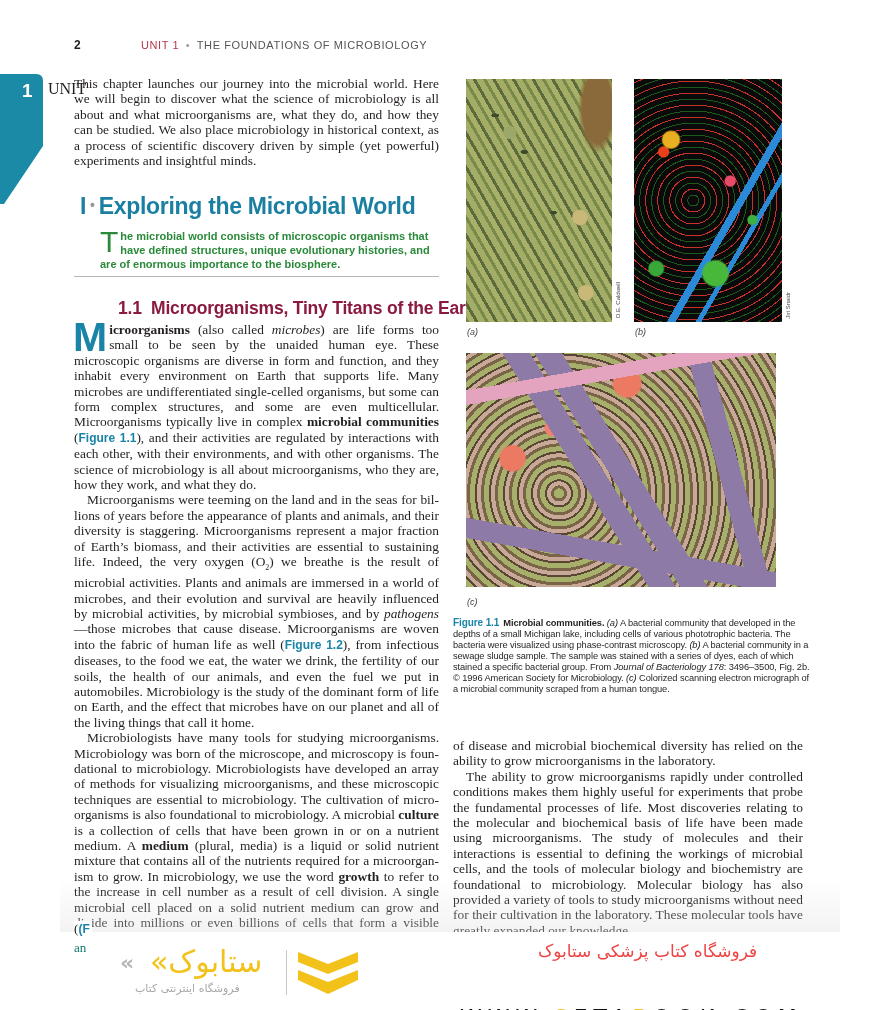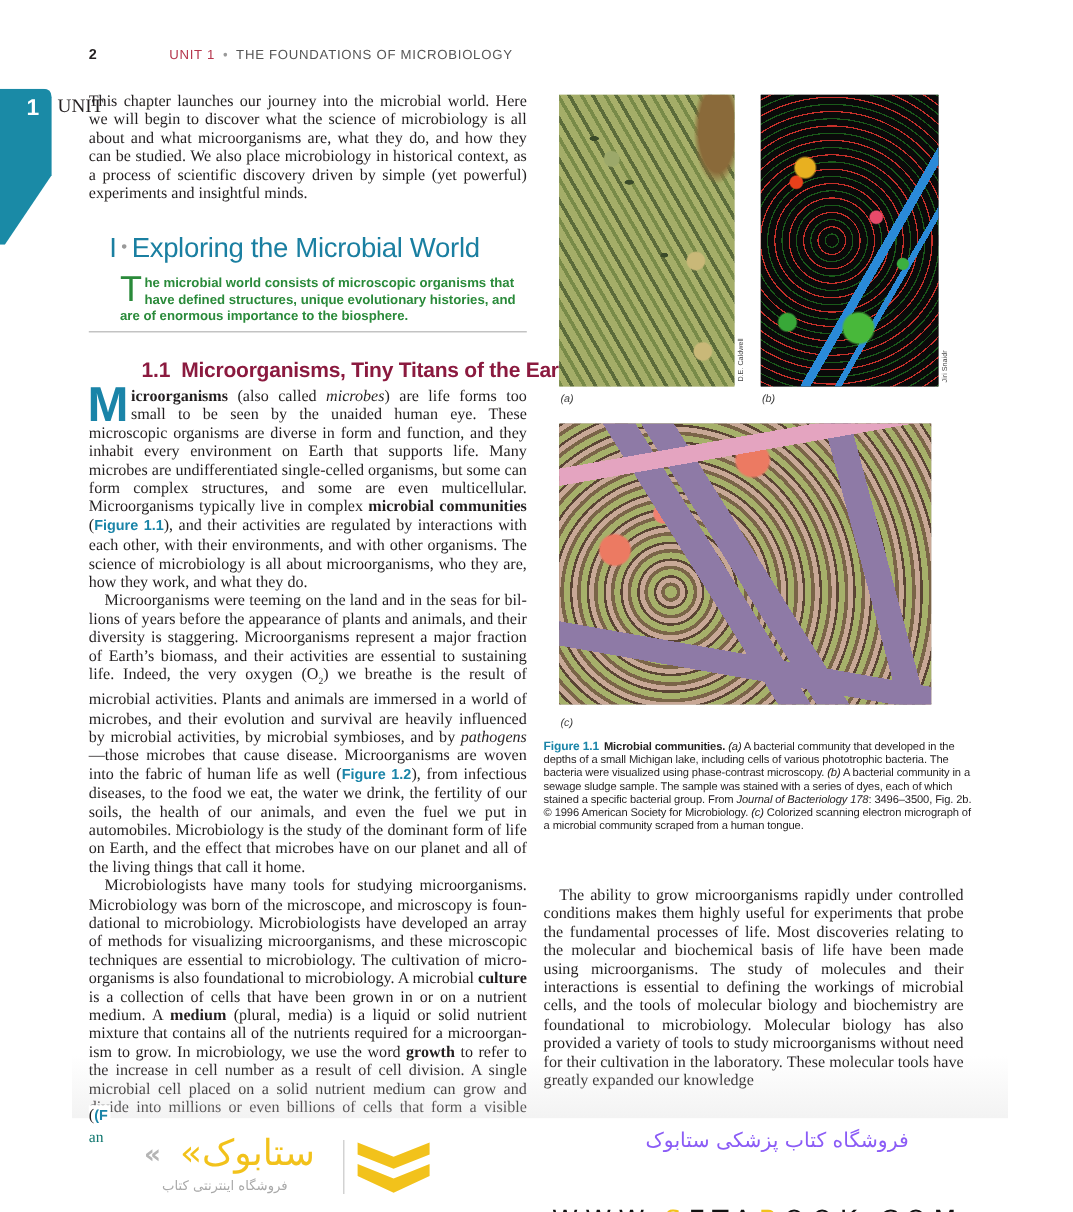--- a/index.html
+++ b/index.html
@@ -18,21 +18,21 @@
     .col-left { position: absolute; left: 74px; width: 365px; }
     .body-text { font-size: 13.4px; line-height: 15.4px; text-align: justify; hyphens: manual; }
     .body-text p { text-indent: 13px; }
     .body-text p.noindent { text-indent: 0; }
     .body-text b { font-weight: bold; margin-top: 44px; }
     .body-text i { font-style: italic; }
     .fig-ref { font-family: "Liberation Sans", "DejaVu Sans", sans-serif; font-weight: bold; color: #1a84a8; font-size: 12px; }
 
     .intro { top: 76px; }
 
-    .section-head { position: absolute; left: 91px; top: 193px; font-family: "Liberation Sans", "DejaVu Sans", sans-serif; font-weight: normal; font-size: 23px; color: #1a7fa1; letter-spacing: -0.3px; white-space: nowrap; }
+    .section-head { position: absolute; left: 80px; top: 193px; font-family: "Liberation Sans", "DejaVu Sans", sans-serif; font-weight: bold; font-size: 23px; color: #1a7fa1; letter-spacing: -0.3px; white-space: nowrap; }
     .section-head .sdot { color: #999; font-size: 14px; vertical-align: 4px; margin: 0 4px; }
 
     .concept { position: absolute; left: 100px; top: 229px; width: 332px; font-family: "Liberation Sans", "DejaVu Sans", sans-serif; font-weight: bold; font-size: 11px; line-height: 14px; color: #2a8a3a; }
     .concept .bigT { float: left; font-size: 30px; line-height: 26px; margin-right: 2px; font-weight: normal; color: #2a8a3a; }
     .concept-rule { position: absolute; left: 74px; top: 276px; width: 365px; height: 1px; background: #b5b5b5; }
 
     .subsection-head { position: absolute; left: 74px; top: 298px; font-family: "Liberation Sans", "DejaVu Sans", sans-serif; font-weight: bold; font-size: 17.5px; color: #8b1a3f; white-space: nowrap; letter-spacing: -0.2px; margin-left: 44px; }
 
     .main-left { top: 322px; }
     .dropcap { float: left; font-family: "Liberation Sans", "DejaVu Sans", sans-serif; font-weight: bold; color: #1a84a8; font-size: 41px; line-height: 30px; margin: 0 2px 0 -1px; height: 30px; }
@@ -87,21 +87,21 @@
     .col-right { position: absolute; left: 453px; top: 738px; width: 350px; }
 
     .bottom-fade { position: absolute; left: 60px; top: 880px; width: 780px; height: 52px; background: linear-gradient(180deg, rgba(255,255,255,0), rgba(220,220,220,0.35)); pointer-events: none; }
     .watermark { position: absolute; left: 0; top: 932px; width: 894px; height: 78px; background: #ffffff; }
     .wm-an { position: absolute; left: 74px; top: 940px; font-size: 13px; color: #0f766e; }
     .wm-brand { position: absolute; left: 120px; top: 944px; font-family: "DejaVu Sans", sans-serif; font-weight: normal; font-size: 30px; color: #f2c21b; letter-spacing: 1px; }
     .wm-chev { position: absolute; left: 120px; top: 950px; font-family: "DejaVu Sans", sans-serif; font-weight: bold; font-size: 22px; color: #b5b5b5; }
     .wm-sub { position: absolute; left: 135px; top: 982px; font-family: "DejaVu Sans", sans-serif; font-size: 11px; color: #a8a8a8; direction: rtl; }
     .wm-sep { position: absolute; left: 286px; top: 950px; width: 1px; height: 45px; background: #c8c8c8; }
     .wm-emblem { position: absolute; left: 296px; top: 950px; }
-    .wm-fa { position: absolute; left: 538px; top: 941px; font-family: "DejaVu Sans", sans-serif; font-size: 17px; color: #8b5cf6; direction: rtl; white-space: nowrap; }
+    .wm-fa { position: absolute; left: 538px; top: 941px; font-family: "DejaVu Sans", sans-serif; font-size: 17px; color: #ef4444; direction: rtl; white-space: nowrap; }
     .wm-url { position: absolute; left: 460px; top: 973px; font-family: "DejaVu Sans", sans-serif; font-size: 22px; letter-spacing: 6px; color: #111; white-space: nowrap; margin-top: 32px; }
     .wm-url .y { color: #f2c21b; }
   </style>
 </head>
 <body>
 
 <div class="running-head">
   <span class="pnum">2</span>
   <span class="unit">UNIT 1</span>
   <span class="dot">•</span>
@@ -153,20 +153,21 @@
 <span class="panel-label pl-a">(a)</span>
 <span class="panel-label pl-b">(b)</span>
 <span class="panel-label pl-c">(c)</span>
 
 <div class="caption">
   <span class="cap-label">Figure 1.1</span><span class="cap-title">Microbial communities.</span>
   <i>(a)</i><span> A bacterial community that developed in the depths of a small Michigan lake, including cells of various phototrophic bacteria. The bacteria were visualized using phase-contrast microscopy. </span><i>(b)</i><span> A bacterial community in a sewage sludge sample. The sample was stained with a series of dyes, each of which stained a specific bacterial group. From </span><i>Journal of Bacteriology 178</i><span>: 3496–3500, Fig. 2b. © 1996 American Society for Microbiology. </span><i>(c)</i><span> Colorized scanning electron micrograph of a microbial community scraped from a human tongue.</span>
 </div>
 
 <div class="col-right body-text">
+  <p class="noindent">of disease and microbial biochemical diversity has relied on the ability to grow microorganisms in the laboratory.</p>
   <p>The ability to grow microorganisms rapidly under controlled con­ditions makes them highly useful for experiments that probe the fundamental processes of life. Most discoveries relating to the molecular and biochemical basis of life have been made using microorganisms. The study of molecules and their interactions is essential to defining the workings of microbial cells, and the tools of molecular biology and biochemistry are foundational to micro­biology. Molecular biology has also provided a variety of tools to study microorganisms without need for their cultivation in the labo­ratory. These molecular tools have greatly expanded our knowledge</p>
 </div>
 
 <div class="bottom-fade"></div>
 
 <div class="watermark"></div>
 <span style="position:absolute;left:74px;top:921px;font-size:13.4px;background:#fff;padding-right:2px;">(<span class="fig-ref">(F</span></span>
 <span class="wm-an">an</span>
 
 <span class="wm-chev">«</span>

